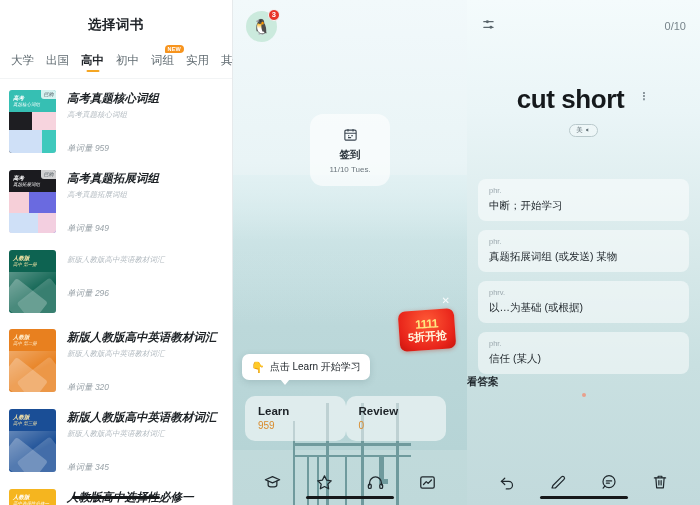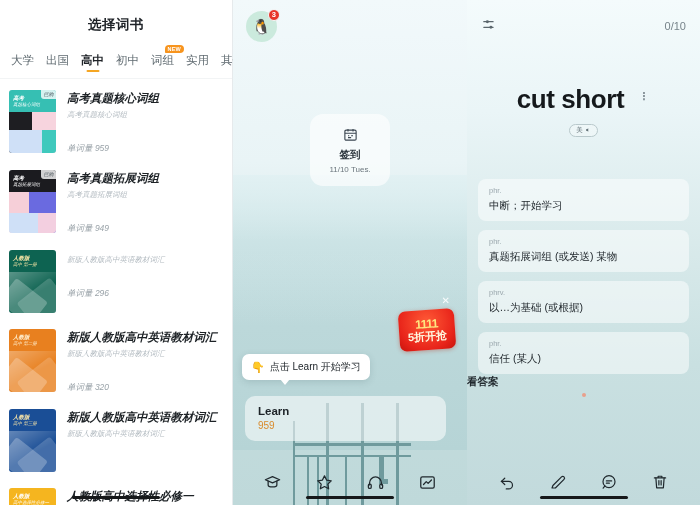--- a/index.html
+++ b/index.html
@@ -295,20 +295,21 @@
             </div>
             <div class="cover-art" style="background: rgb(26, 78, 150);">
               <div style="position:absolute;inset:0;background:linear-gradient(150deg, rgba(255,255,255,.32) 0%, rgba(255,255,255,0) 55%);"></div>
               <div style="position:absolute;left:-6px;bottom:-4px;width:40px;height:30px;background:rgba(255,255,255,.25);transform:rotate(38deg);border-radius:3px;"></div>
               <div style="position:absolute;right:-8px;bottom:-6px;width:42px;height:32px;background:rgba(255,255,255,.18);transform:rotate(-38deg);border-radius:3px;"></div>
             </div>
           </div>
           <div class="book-info">
             <div class="book-name">新版人教版高中英语教材词汇</div>
             <div class="book-desc">新版人教版高中英语教材词汇</div>
+            <div class="book-count"><span>单词量</span> <span>345</span></div>
           </div>
         </div>
         <div class="book-item">
           <div class="book-cover" style="background: rgb(223, 231, 243);">
             <div class="cover-top" style="background: rgb(245, 181, 31); color: rgb(255, 255, 255);">
               <div class="cover-title-1">人教版</div>
               <div class="cover-title-2">高中选择性必修一</div>
             </div>
           </div>
           <div class="book-info">
@@ -366,20 +367,24 @@
     <div class="tooltip">
       <span class="tooltip-hand">👇</span>
       <span>点击 Learn 开始学习</span>
     </div>
 
     <div class="lr-row">
       <div class="lr-card">
         <div class="lr-title">Learn</div>
         <div class="lr-num">959</div>
       </div>
+      <div class="lr-card">
+        <div class="lr-title">Review</div>
+        <div class="lr-num">0</div>
+      </div>
     </div>
 
     <div class="home-nav">
       <div class="nav-ico">
         <svg width="19" height="19" viewBox="0 0 24 24" fill="none" stroke="#20292e" stroke-width="1.6" stroke-linecap="round" stroke-linejoin="round">
           <path d="M3 8.5 12 4.5l9 4-9 4-9-4z"></path>
           <path d="M6.5 10.4V15c0 1.4 2.5 2.6 5.5 2.6s5.5-1.2 5.5-2.6v-4.6"></path>
         </svg>
       </div>
       <div class="nav-ico">

